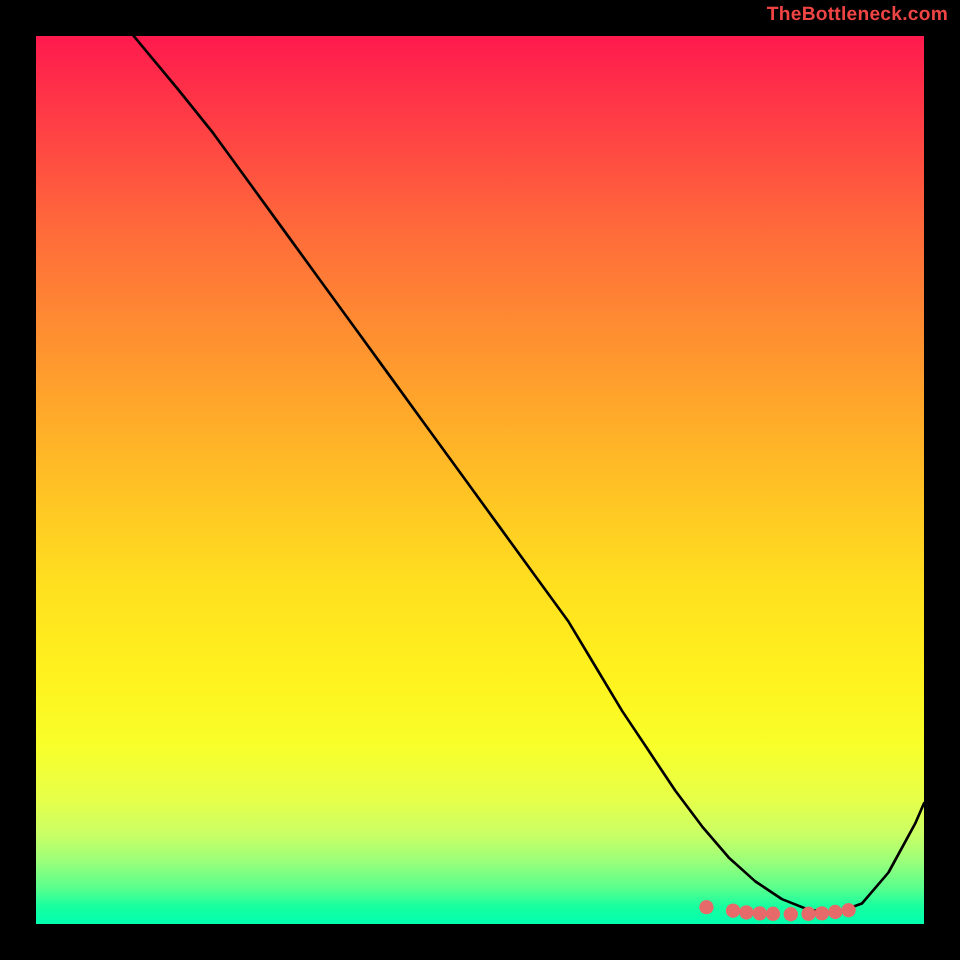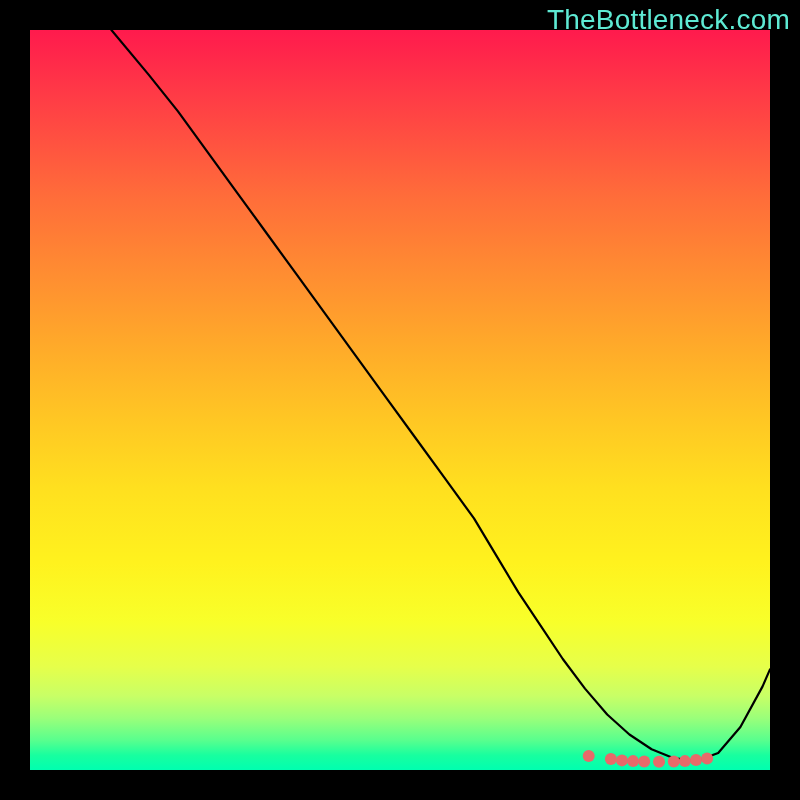--- a/index.html
+++ b/index.html
@@ -14,23 +14,23 @@
   .frame {
     position: relative;
     width: 800px;
     height: 800px;
     background: #000;
   }
   .watermark {
     position: absolute;
     top: 4px;
     right: 10px;
-    color: #5eead4;
-    font-size: 28px;
-    font-weight: normal;
+    color: #ef4444;
+    font-size: 16px;
+    font-weight: bold;
     letter-spacing: 0.2px;
     z-index: 5;
   }
   .plot-area {
     position: absolute;
     left: 30px;
     top: 30px;
     width: 740px;
     height: 740px;
     overflow: hidden;

